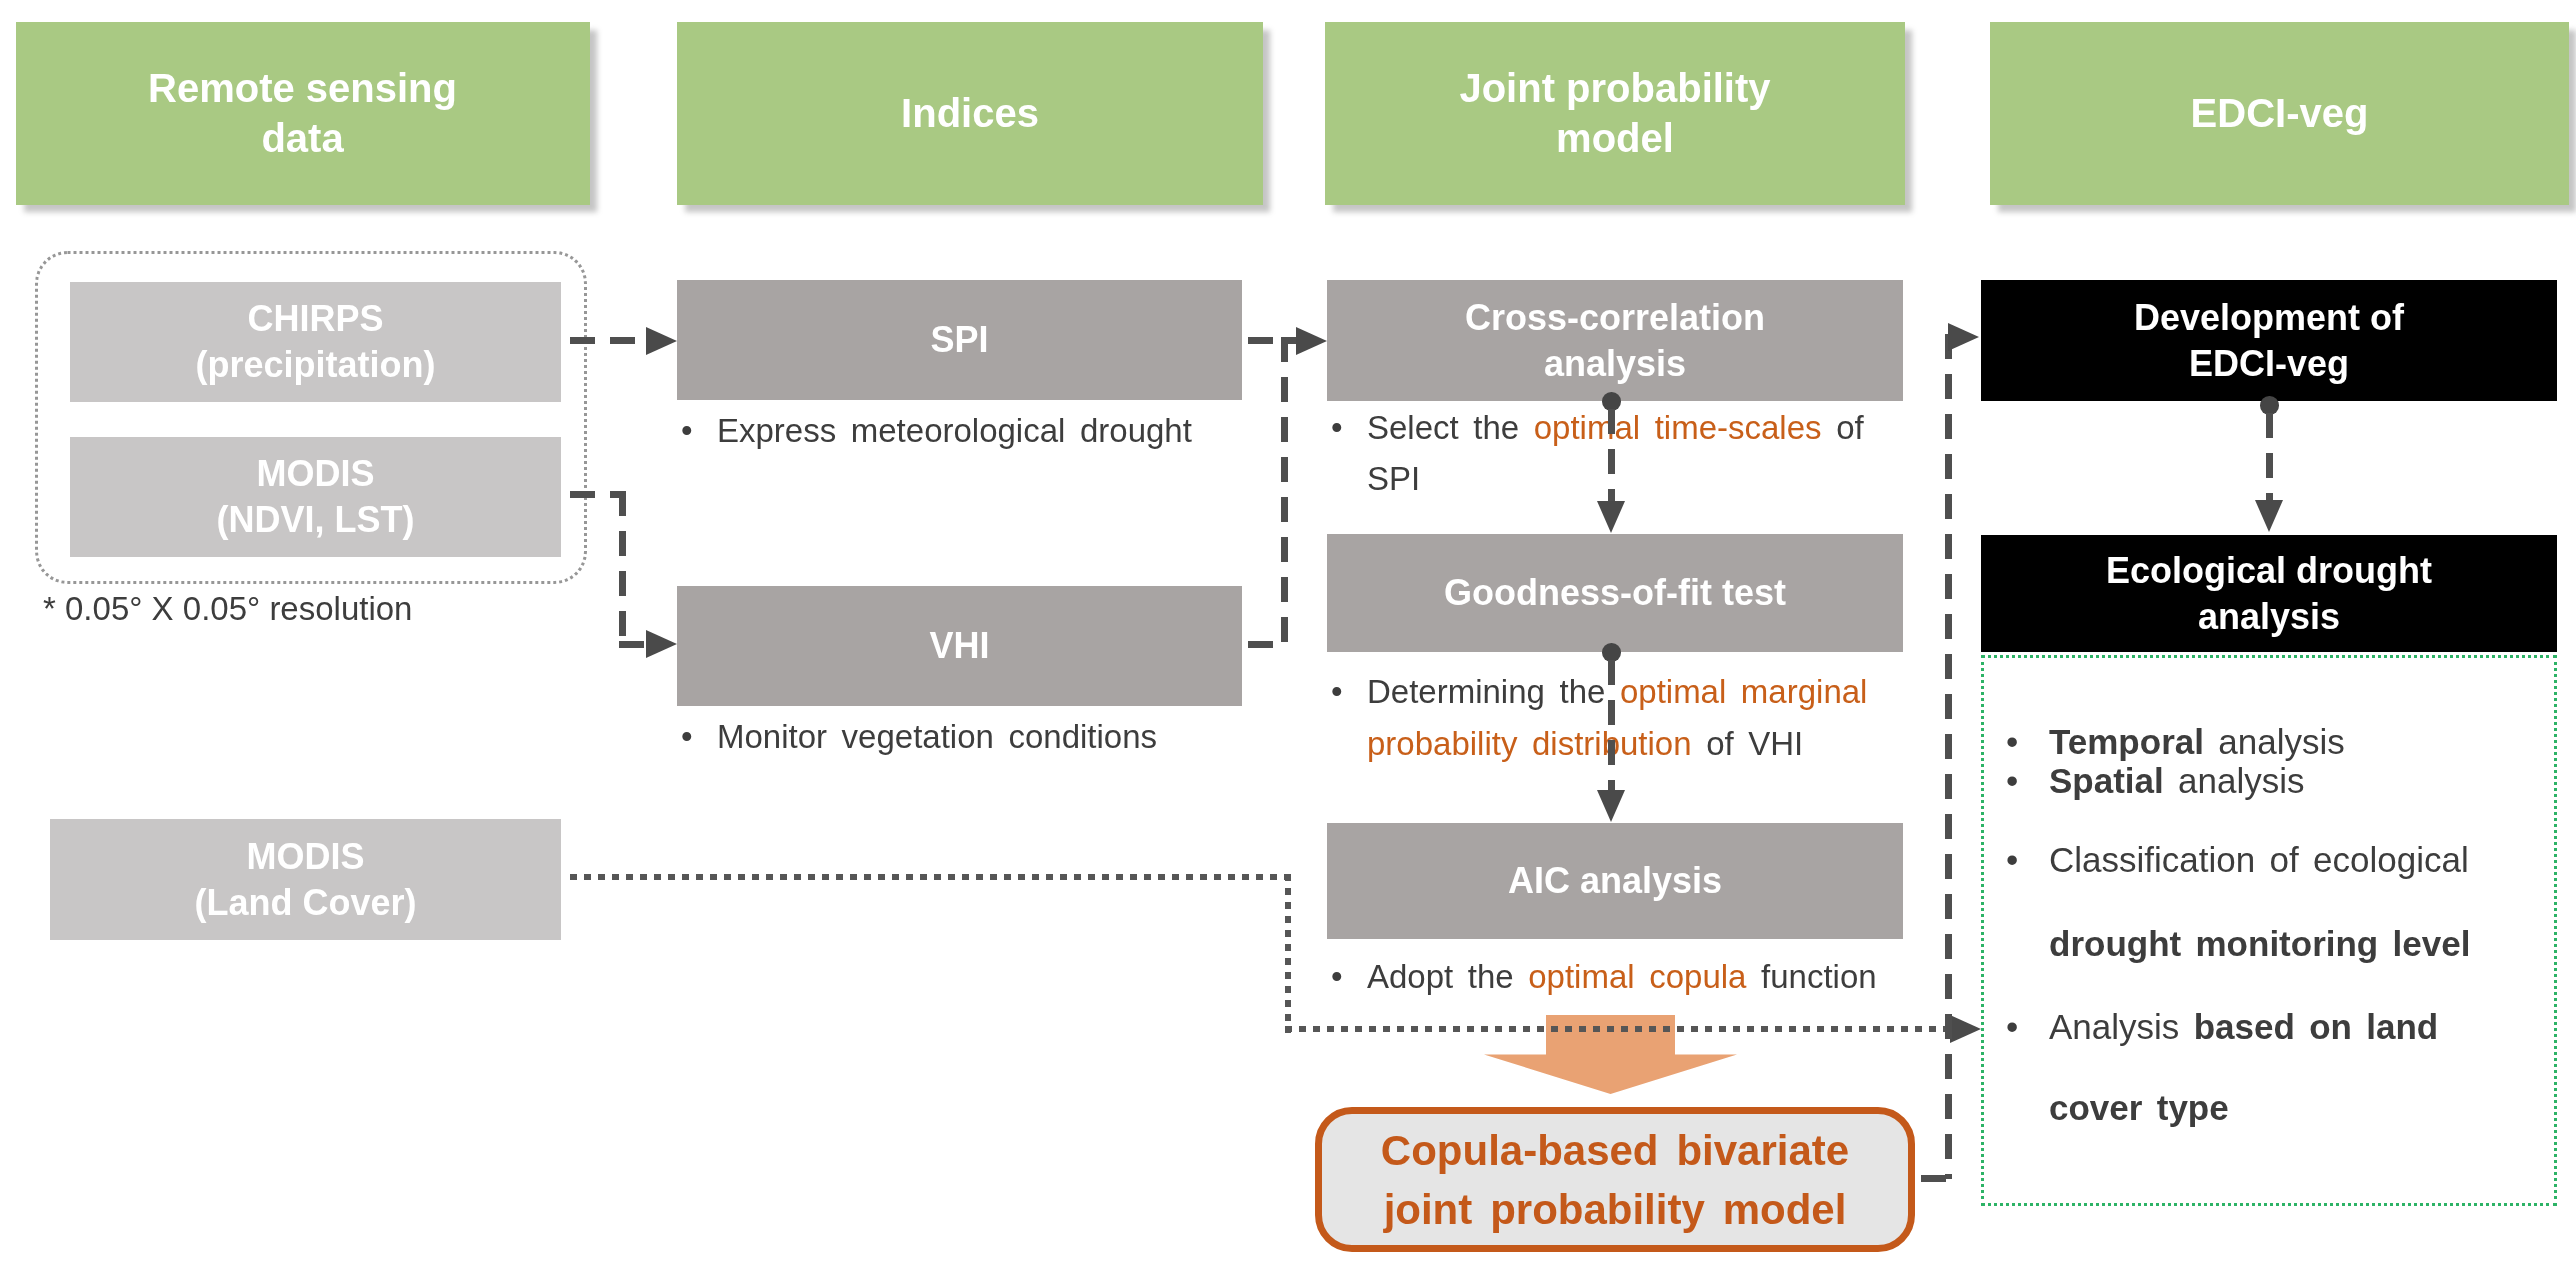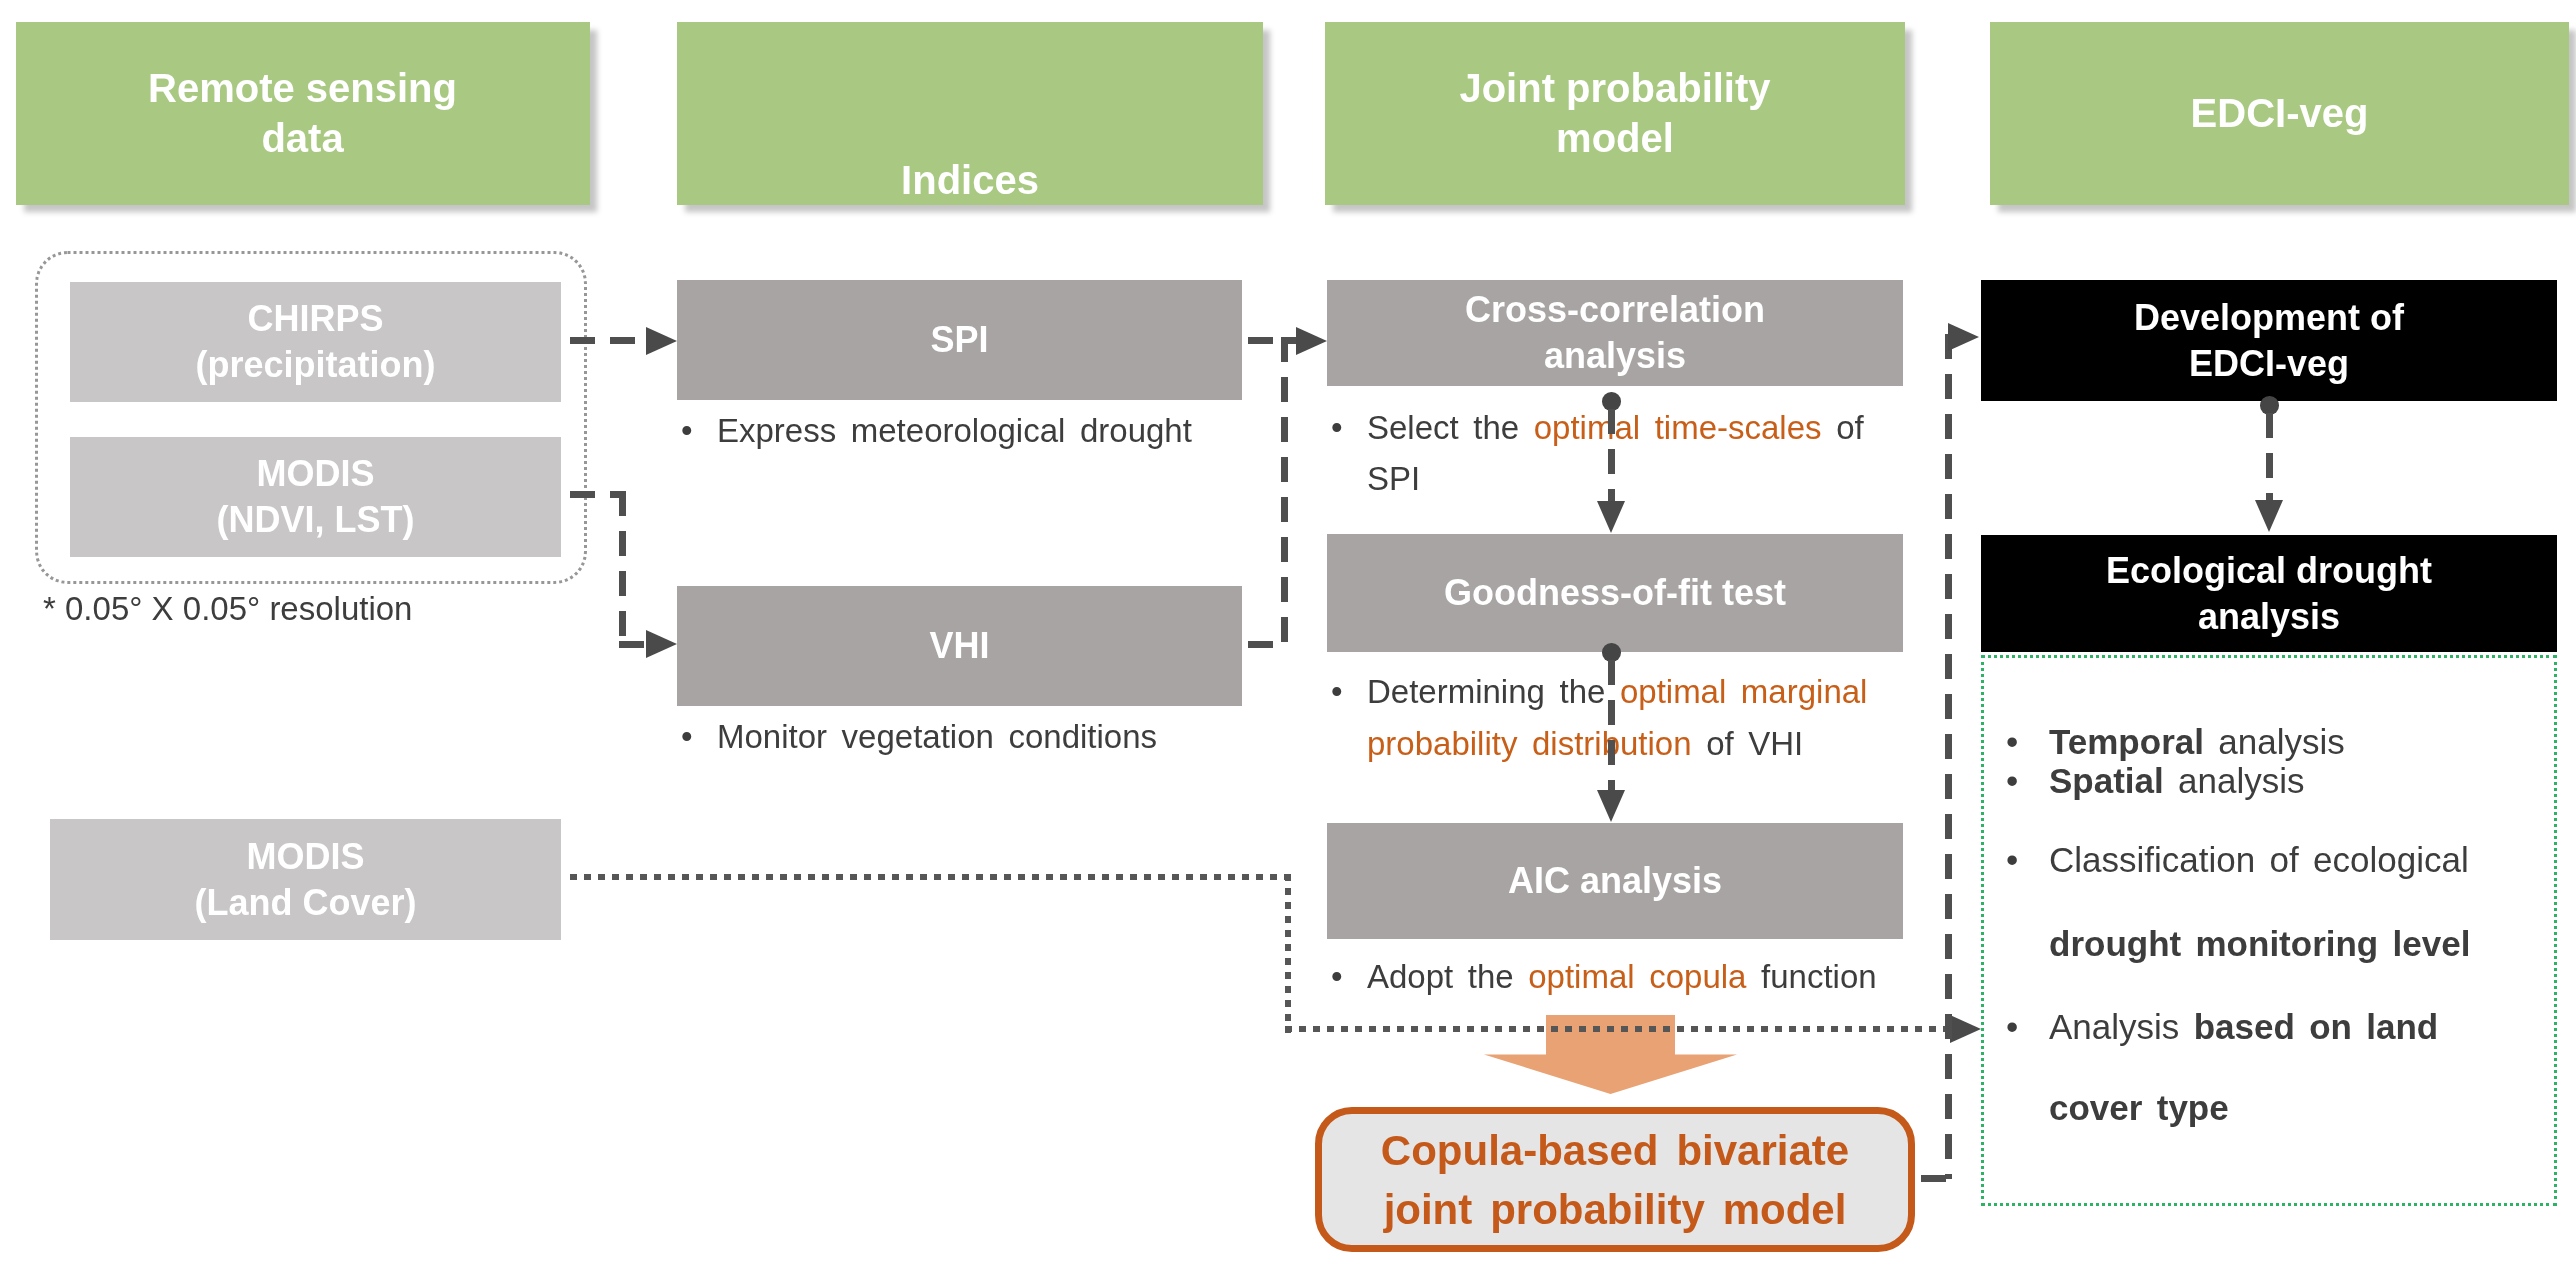--- a/index.html
+++ b/index.html
@@ -56,21 +56,21 @@
 </style>
 </head>
 <body>
 
 <div class="canvas">
 
   <div class="abs hdr" style="left:15.5px;top:21.7px;width:574px;height:183px;">
     <span>Remote sensing</span>
     <span>data</span>
   </div>
-  <div class="abs hdr" style="left:677px;top:21.7px;width:586px;height:183px;justify-content:flex-end;">
+  <div class="abs hdr" style="left:677px;top:21.7px;width:586px;height:183px;">
     <span>Indices</span>
   </div>
   <div class="abs hdr" style="left:1325px;top:21.7px;width:580px;height:183px;">
     <span>Joint probability</span>
     <span>model</span>
   </div>
   <div class="abs hdr" style="left:1990px;top:21.7px;width:579px;height:183px;">
     <span>EDCI-veg</span>
   </div>
 
@@ -94,21 +94,21 @@
   <div class="abs gbox-dark" style="left:677px;top:280px;width:565px;height:120px;">
     <span>SPI</span>
   </div>
   <div class="abs bullet-line" style="left:681px;top:412px;"><span class="bmark">•</span><span>Express meteorological drought</span></div>
 
   <div class="abs gbox-dark" style="left:677px;top:586px;width:565px;height:120px;">
     <span>VHI</span>
   </div>
   <div class="abs bullet-line" style="left:681px;top:718px;"><span class="bmark">•</span><span>Monitor vegetation conditions</span></div>
 
-  <div class="abs gbox-dark" style="left:1327px;top:280px;width:576px;height:106px;">
+  <div class="abs gbox-dark" style="left:1327px;top:280px;width:576px;height:121px;">
     <span>Cross-correlation</span>
     <span>analysis</span>
   </div>
   <div class="abs bullet-line" style="left:1331px;top:409px;"><span class="bmark">•</span><span>Select the </span><span class="orange">optimal time-scales</span><span> of</span></div>
   <div class="abs bullet-line" style="left:1367px;top:460px;"><span>SPI</span></div>
 
   <div class="abs gbox-dark" style="left:1327px;top:534px;width:576px;height:118px;">
     <span>Goodness-of-fit test</span>
   </div>
   <div class="abs bullet-line" style="left:1331px;top:673px;"><span class="bmark">•</span><span>Determining the </span><span class="orange">optimal marginal</span></div>

